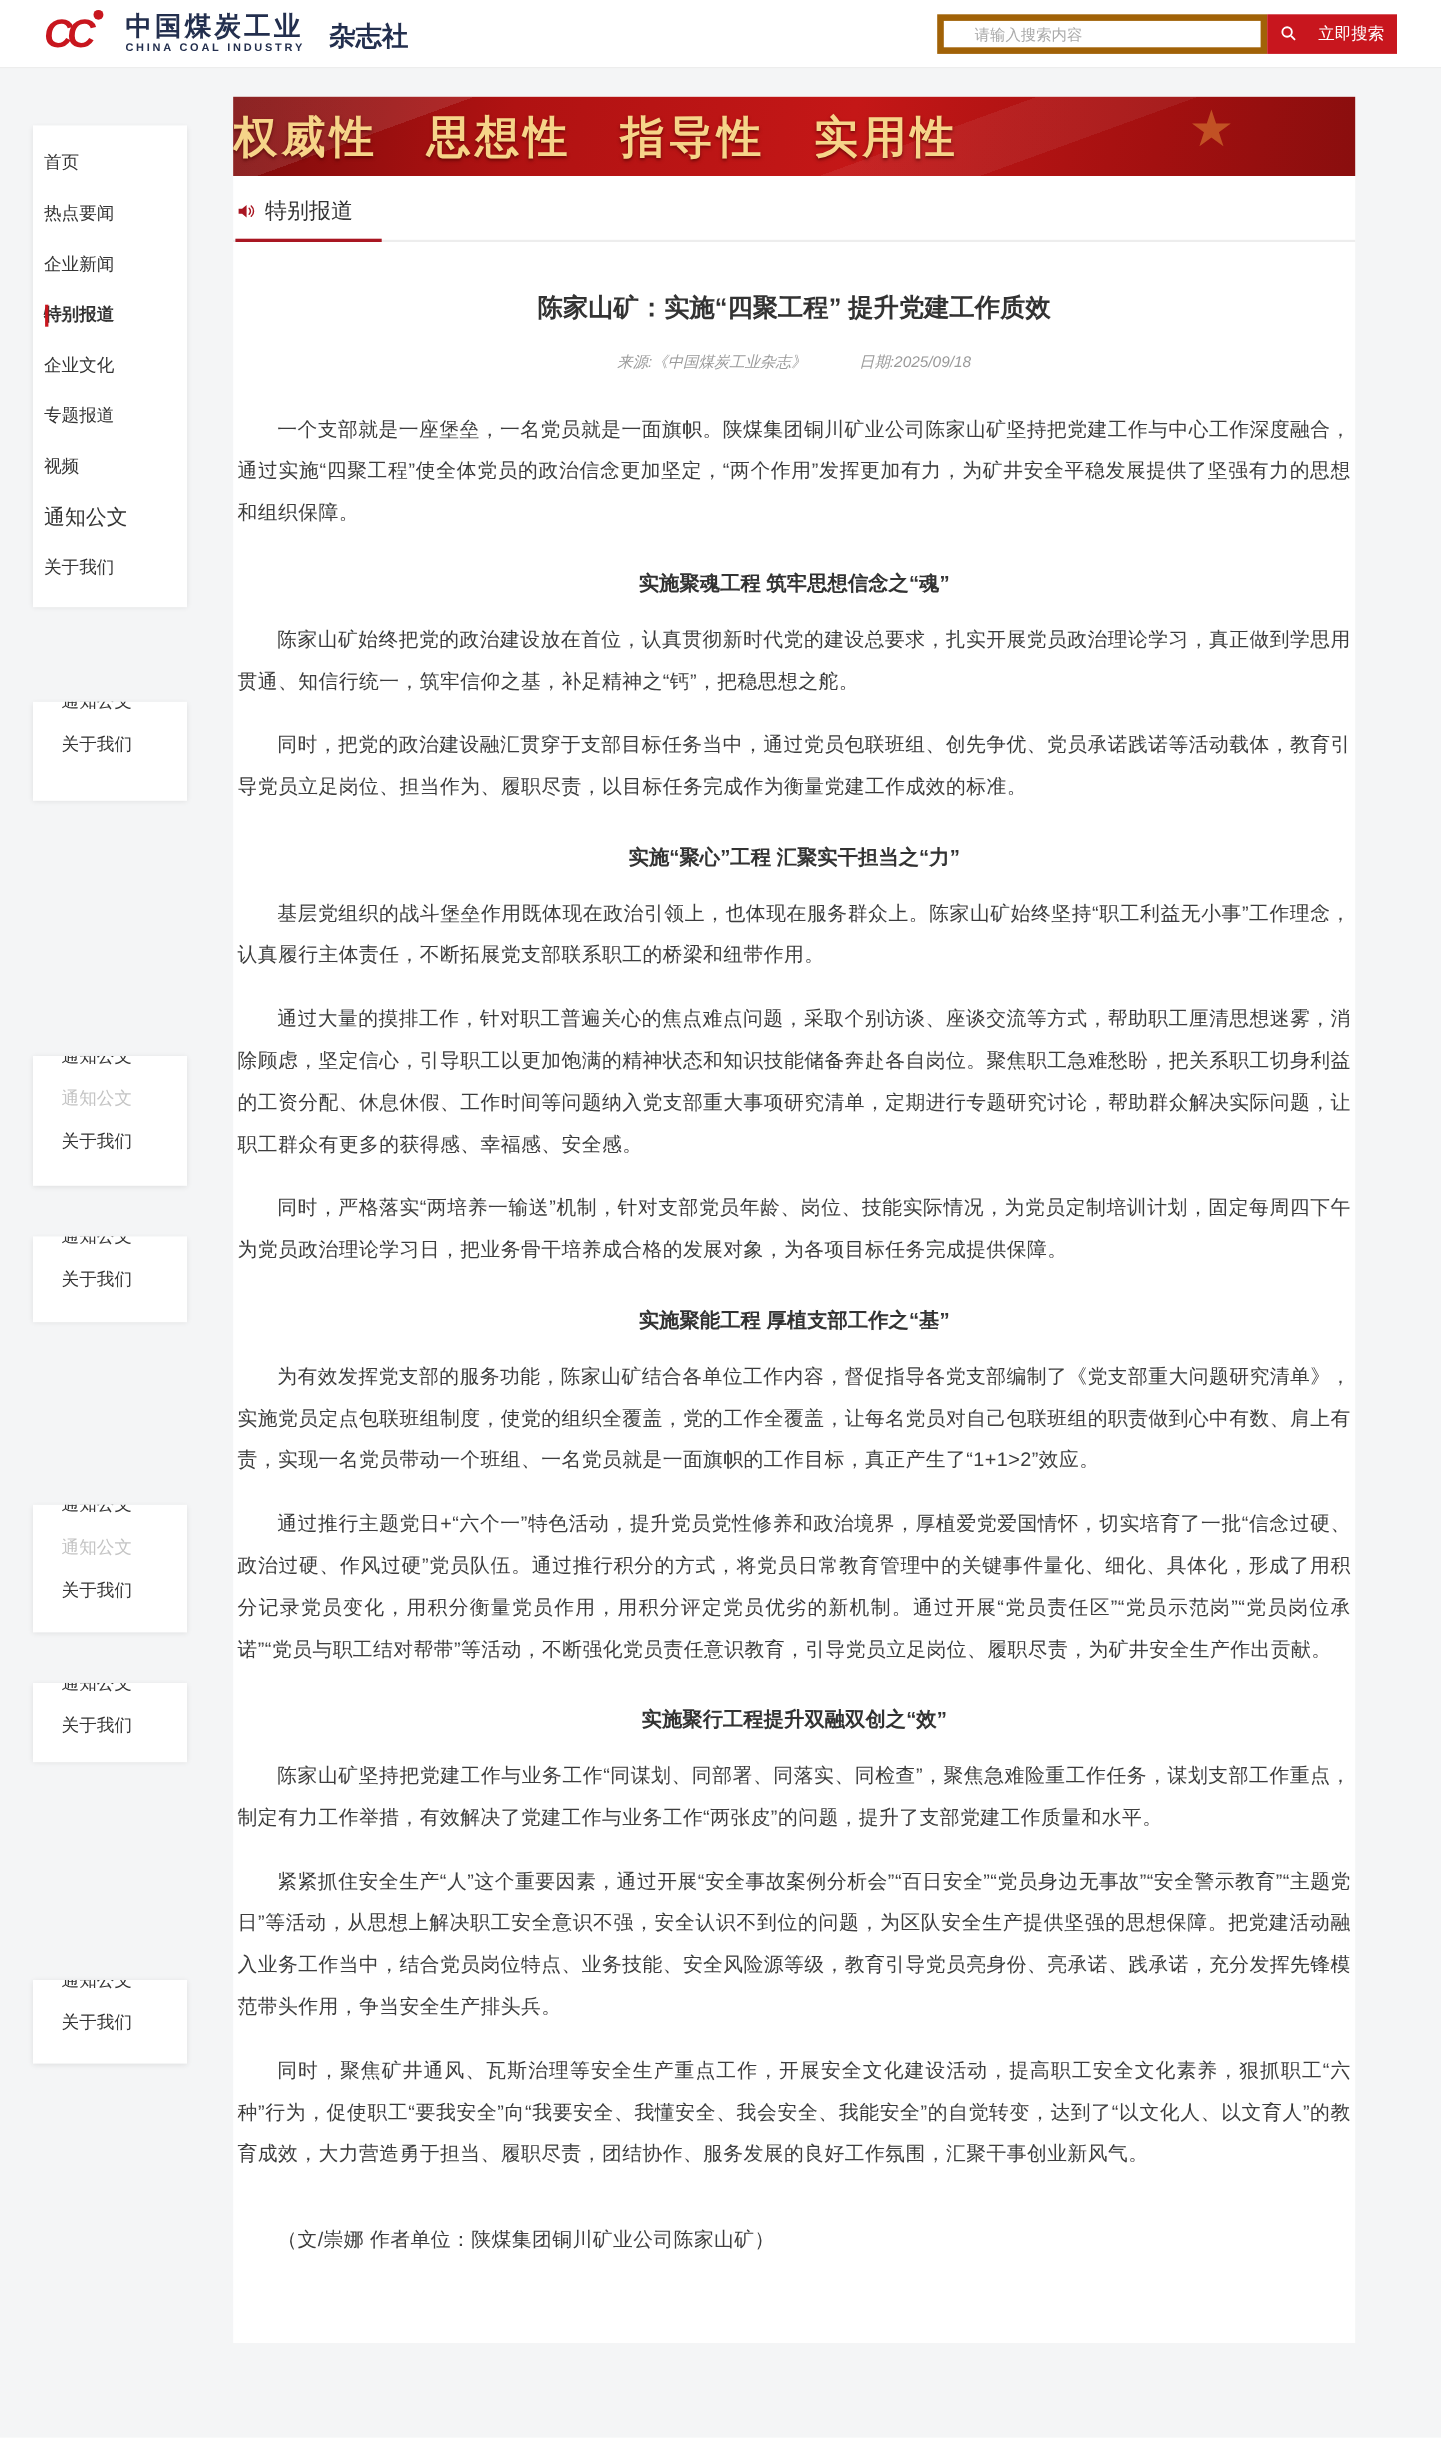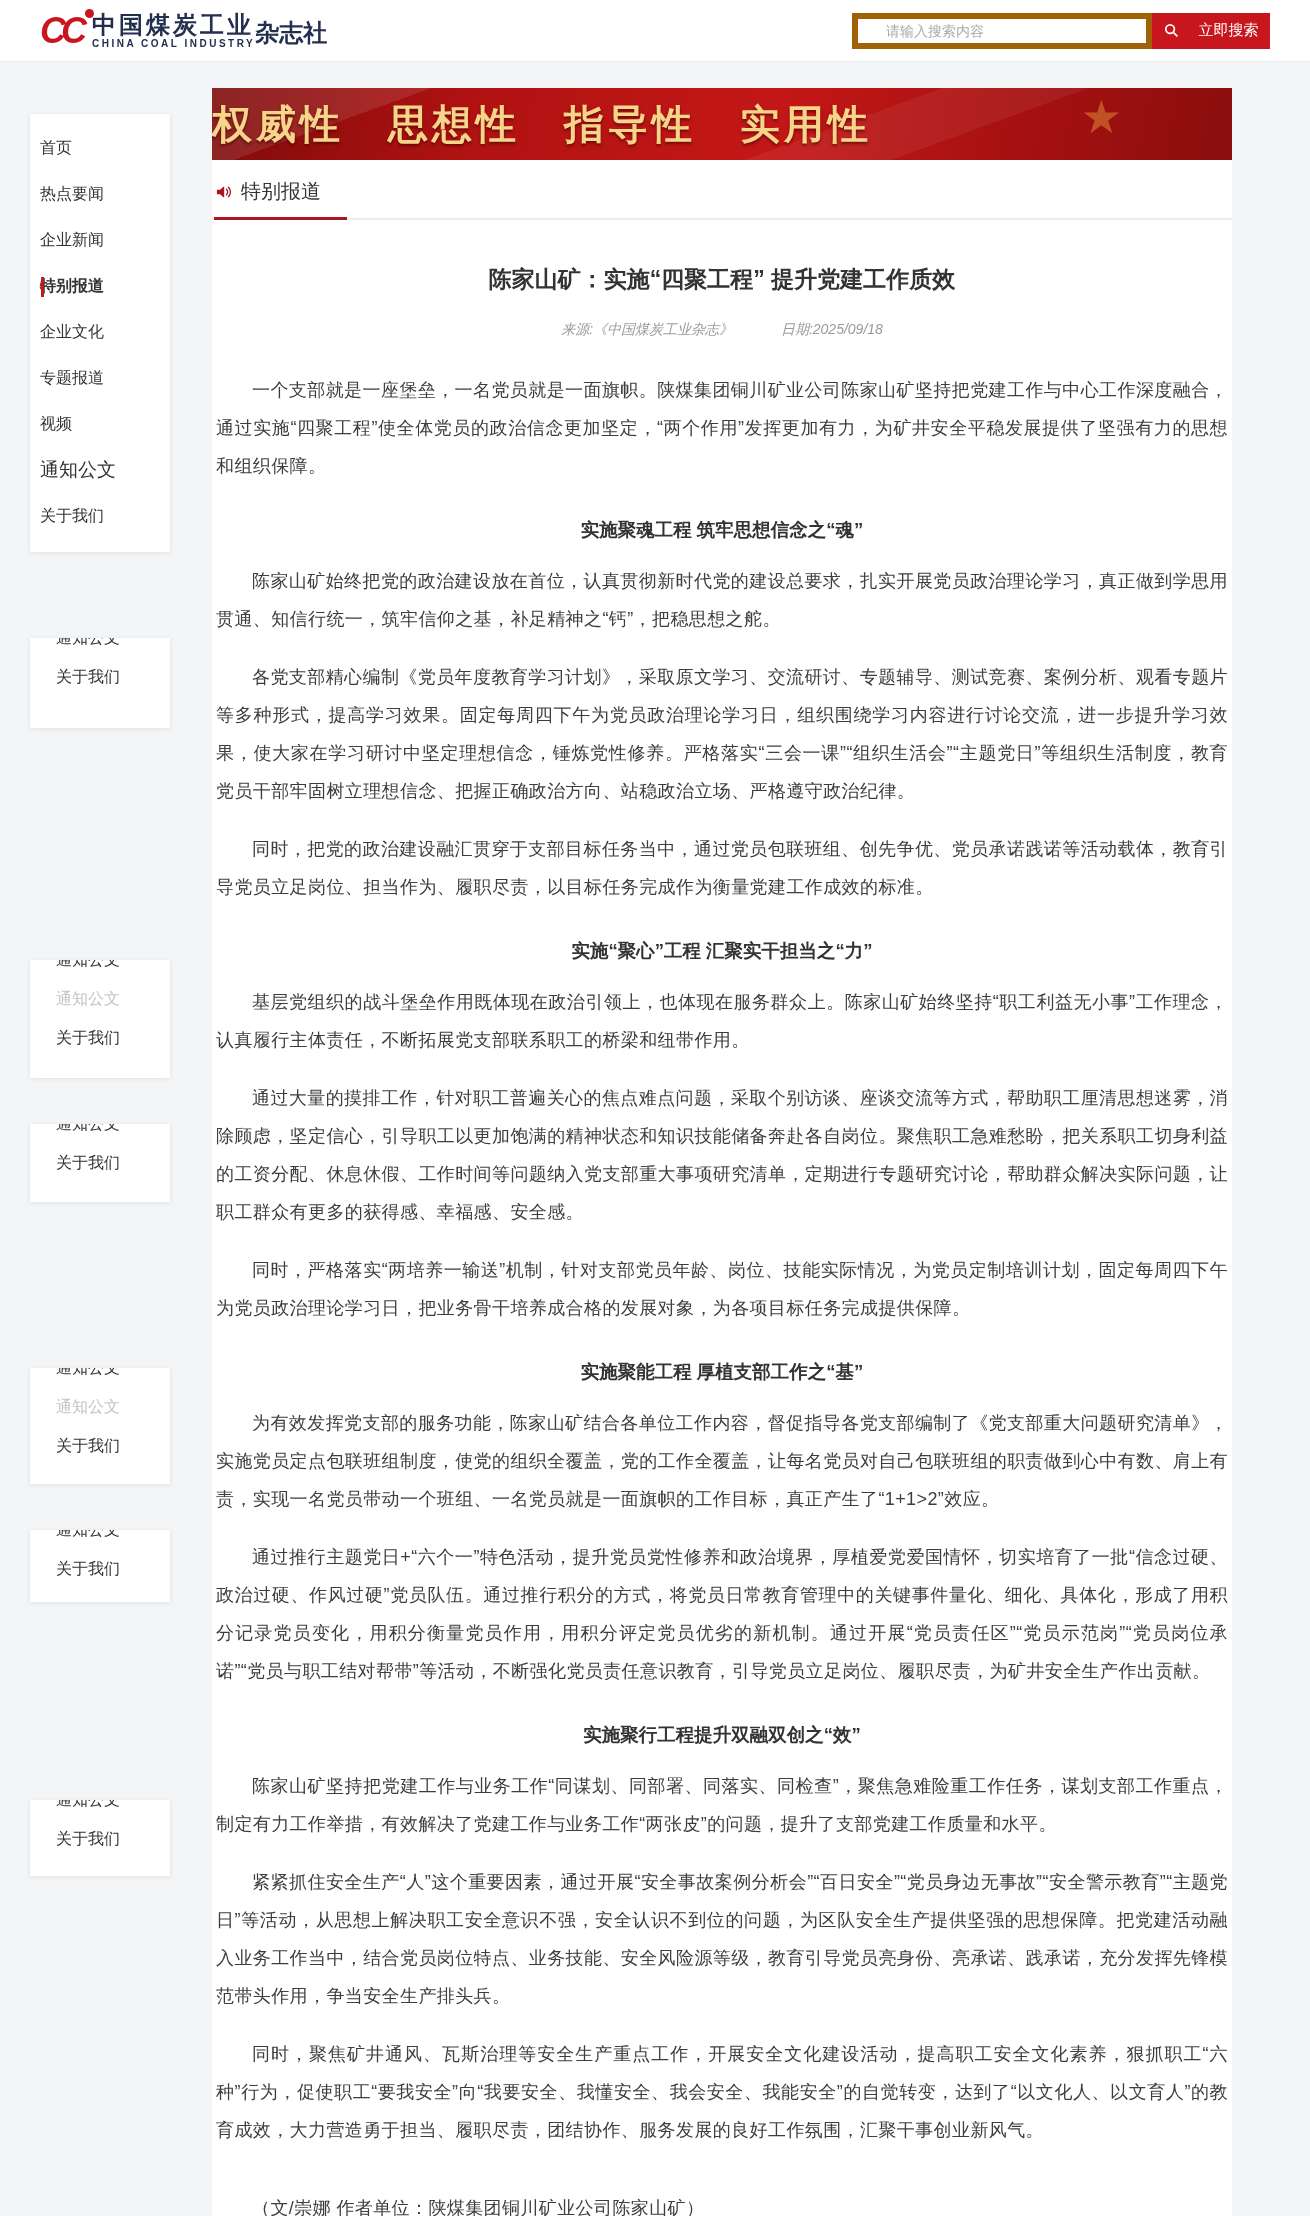--- a/index.html
+++ b/index.html
@@ -7,21 +7,21 @@
     width:1310px; background:#f4f5f6;
     font-family:"Liberation Sans","DejaVu Sans",sans-serif;
     color:#333;
   }
   
   .header {
     height:62px; background:#fff; border-bottom:1px solid #ececec;
     display:flex; align-items:center; justify-content:space-between;
     padding:0 40px;
   }
-  .logo { display:flex; align-items:center; gap:0; cursor:pointer; }
+  .logo { display:flex; align-items:center; gap:22px; cursor:pointer; }
   .logo-mark { color:#c8161e; font-weight:bold; font-style:italic;
     font-size:36px; letter-spacing:-5px; line-height:40px; position:relative; padding-right:10px; }
   .logo-mark .dot { position:absolute; top:-2px; right:-2px; width:9px; height:9px;
     border-radius:50%; background:#c8161e; }
   .logo-cn { font-size:24px; font-weight:bold; color:#232f4e; letter-spacing:3px; line-height:26px; }
   .logo-en { font-size:10px; font-weight:bold; color:#232f4e; letter-spacing:2.5px; }
   .logo-suffix { font-size:24px; color:#232f4e; font-weight:bold; align-self:flex-end; margin-bottom:2px; }
   .search { display:flex; }
   .search-input { width:300px; height:36px; border:6px solid #a16207; padding:0 28px;
     font-size:14px; outline:none; font-family:inherit; }
@@ -157,21 +157,20 @@
 
     <div class="article-meta">
       <span>来源:《中国煤炭工业杂志》</span>
       <span>日期:2025/09/18</span>
     </div>
 
     <div class="article-body" id="article-body">
         <p class="para">一个支部就是一座堡垒，一名党员就是一面旗帜。陕煤集团铜川矿业公司陈家山矿坚持把党建工作与中心工作深度融合，通过实施“四聚工程”使全体党员的政治信念更加坚定，“两个作用”发挥更加有力，为矿井安全平稳发展提供了坚强有力的思想和组织保障。</p>
         <p class="sub-head">实施聚魂工程 筑牢思想信念之“魂”</p>
         <p class="para">陈家山矿始终把党的政治建设放在首位，认真贯彻新时代党的建设总要求，扎实开展党员政治理论学习，真正做到学思用贯通、知信行统一，筑牢信仰之基，补足精神之“钙”，把稳思想之舵。</p>
-        <p class="para">各党支部精心编制《党员年度教育学习计划》，采取原文学习、交流研讨、专题辅导、测试竞赛、案例分析、观看专题片等多种形式，提高学习效果。固定每周四下午为党员政治理论学习日，组织围绕学习内容进行讨论交流，进一步提升学习效果，使大家在学习研讨中坚定理想信念，锤炼党性修养。严格落实“三会一课”“组织生活会”“主题党日”等组织生活制度，教育党员干部牢固树立理想信念、把握正确政治方向、站稳政治立场、严格遵守政治纪律。</p>
         <p class="para">同时，把党的政治建设融汇贯穿于支部目标任务当中，通过党员包联班组、创先争优、党员承诺践诺等活动载体，教育引导党员立足岗位、担当作为、履职尽责，以目标任务完成作为衡量党建工作成效的标准。</p>
         <p class="sub-head">实施“聚心”工程 汇聚实干担当之“力”</p>
         <p class="para">基层党组织的战斗堡垒作用既体现在政治引领上，也体现在服务群众上。陈家山矿始终坚持“职工利益无小事”工作理念，认真履行主体责任，不断拓展党支部联系职工的桥梁和纽带作用。</p>
         <p class="para">通过大量的摸排工作，针对职工普遍关心的焦点难点问题，采取个别访谈、座谈交流等方式，帮助职工厘清思想迷雾，消除顾虑，坚定信心，引导职工以更加饱满的精神状态和知识技能储备奔赴各自岗位。聚焦职工急难愁盼，把关系职工切身利益的工资分配、休息休假、工作时间等问题纳入党支部重大事项研究清单，定期进行专题研究讨论，帮助群众解决实际问题，让职工群众有更多的获得感、幸福感、安全感。</p>
         <p class="para">同时，严格落实“两培养一输送”机制，针对支部党员年龄、岗位、技能实际情况，为党员定制培训计划，固定每周四下午为党员政治理论学习日，把业务骨干培养成合格的发展对象，为各项目标任务完成提供保障。</p>
         <p class="sub-head">实施聚能工程 厚植支部工作之“基”</p>
         <p class="para">为有效发挥党支部的服务功能，陈家山矿结合各单位工作内容，督促指导各党支部编制了《党支部重大问题研究清单》，实施党员定点包联班组制度，使党的组织全覆盖，党的工作全覆盖，让每名党员对自己包联班组的职责做到心中有数、肩上有责，实现一名党员带动一个班组、一名党员就是一面旗帜的工作目标，真正产生了“1+1&gt;2”效应。</p>
         <p class="para">通过推行主题党日+“六个一”特色活动，提升党员党性修养和政治境界，厚植爱党爱国情怀，切实培育了一批“信念过硬、政治过硬、作风过硬”党员队伍。通过推行积分的方式，将党员日常教育管理中的关键事件量化、细化、具体化，形成了用积分记录党员变化，用积分衡量党员作用，用积分评定党员优劣的新机制。通过开展“党员责任区”“党员示范岗”“党员岗位承诺”“党员与职工结对帮带”等活动，不断强化党员责任意识教育，引导党员立足岗位、履职尽责，为矿井安全生产作出贡献。</p>
         <p class="sub-head">实施聚行工程提升双融双创之“效”</p>
         <p class="para">陈家山矿坚持把党建工作与业务工作“同谋划、同部署、同落实、同检查”，聚焦急难险重工作任务，谋划支部工作重点，制定有力工作举措，有效解决了党建工作与业务工作“两张皮”的问题，提升了支部党建工作质量和水平。</p>

